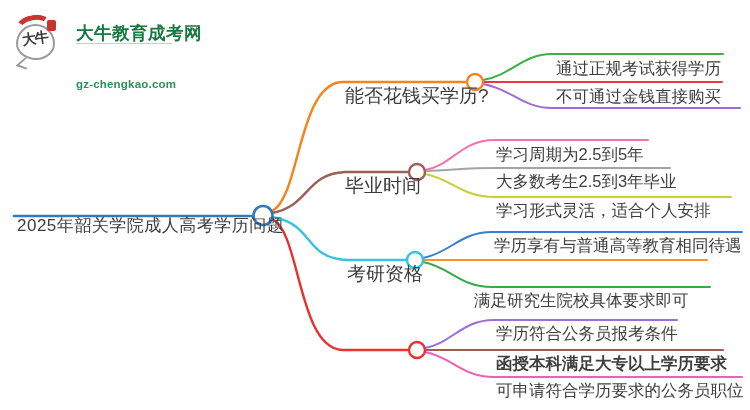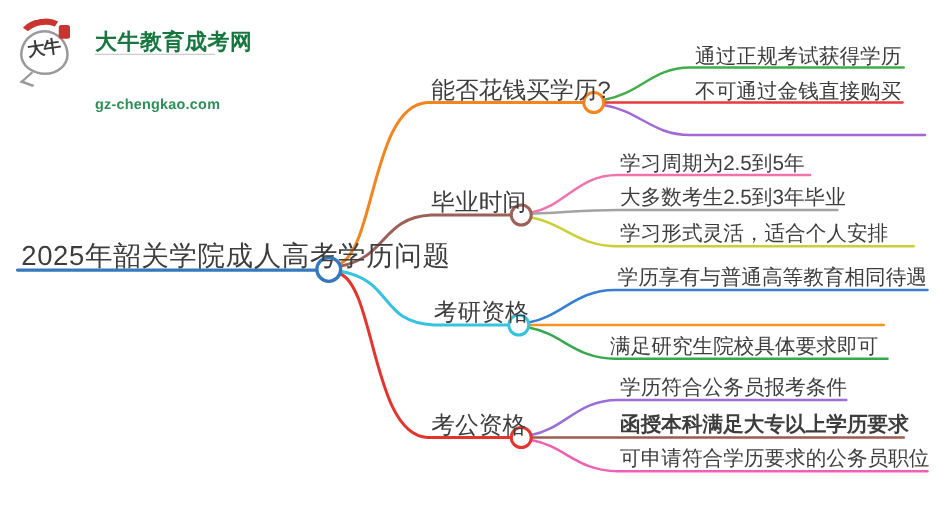--- a/index.html
+++ b/index.html
@@ -1,22 +1,22 @@
 <!DOCTYPE html>
 <html><head>
 <meta charset="utf-8">
 <style>
   html,body{margin:0;padding:0;background:#fff;}
   .canvas{
     position:relative;width:750px;height:410px;background:#ffffff;overflow:hidden;
     font-family:"Liberation Sans","DejaVu Sans",sans-serif;
   }
   svg.wires{position:absolute;left:0;top:0;width:750px;height:410px;}
-  .lbl{position:absolute;white-space:nowrap;color:#3d3d3d;}
-  .root-lbl{font-size:22px;letter-spacing:0.5px;text-align:right;}
+  .lbl{position:absolute;white-space:nowrap;color:#3d3d3d;margin-top:24px;}
+  .root-lbl{font-size:17px;letter-spacing:0.5px;text-align:right;}
   .branch-lbl{font-size:19px;}
   .leaf-lbl{font-size:16.5px;}
   
   .logo{position:absolute;left:14px;top:14px;width:240px;height:52px;}
   .logo-icon{position:absolute;left:0;top:2px;width:48px;height:48px;}
   .bubble{position:absolute;left:2px;top:8px;width:35px;height:32px;background:#fff;
           border:2px solid #9a9a9a;border-radius:50% 50% 48% 52% / 55% 55% 45% 45%;}
   .bubble-tail{position:absolute;left:6px;top:42px;width:9px;height:9px;background:#fff;
           border-left:2px solid #9a9a9a;border-bottom:2px solid #9a9a9a;
           transform:rotate(20deg) skewX(-28deg);}
@@ -82,29 +82,28 @@
     <div class="brand-title">大牛教育成考网</div>
     <div class="brand-divider"></div>
     <div class="brand-domain">gz-chengkao.com</div>
   </div>
 
   <div class="lbl root-lbl" style="left:17px;top:190px;">2025年韶关学院成人高考学历问题</div>
 
   <div class="lbl branch-lbl" style="left:345px;top:149px;">毕业时间</div>
   <div class="lbl branch-lbl" style="left:345px;top:59px;">能否花钱买学历?</div>
   <div class="lbl branch-lbl" style="left:347px;top:237px;">考研资格</div>
-  <div class="lbl branch-lbl" style="left:345px;top:327px;">考公资格</div>
 
   <div class="lbl leaf-lbl" style="left:556px;top:34px;">通过正规考试获得学历</div>
   <div class="lbl leaf-lbl" style="left:556px;top:62px;">不可通过金钱直接购买</div>
 
   <div class="lbl leaf-lbl" style="left:496px;top:120px;">学习周期为2.5到5年</div>
   <div class="lbl leaf-lbl" style="left:496px;top:147px;text-align:right;">大多数考生2.5到3年毕业</div>
   <div class="lbl leaf-lbl" style="left:496px;top:176px;">学习形式灵活，适合个人安排</div>
 
   <div class="lbl leaf-lbl" style="left:494px;top:211px;">学历享有与普通高等教育相同待遇</div>
-  <div class="lbl leaf-lbl" style="left:488px;top:266px;font-family:Liberation Mono, monospace;">满足研究生院校具体要求即可</div>
+  <div class="lbl leaf-lbl" style="left:474px;top:266px;font-family:Liberation Mono, monospace;">满足研究生院校具体要求即可</div>
 
   <div class="lbl leaf-lbl" style="left:496px;top:299px;">学历符合公务员报考条件</div>
   <div class="lbl leaf-lbl" style="left:496px;top:329px;font-weight:bold;">函授本科满足大专以上学历要求</div>
   <div class="lbl leaf-lbl" style="left:496px;top:356px;">可申请符合学历要求的公务员职位</div>
 
 </div>
 
 </body></html>

